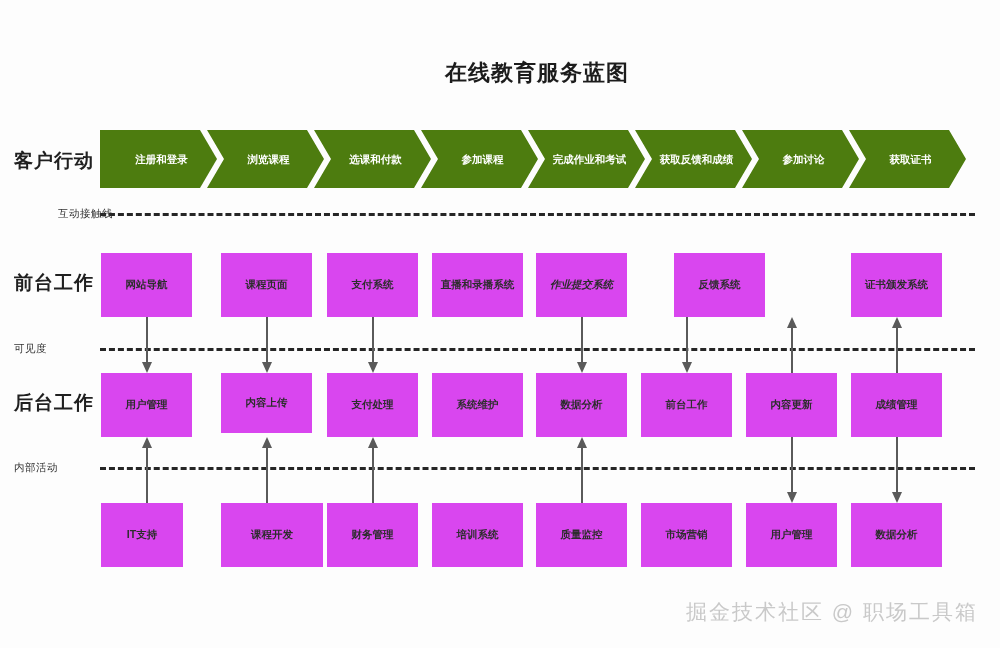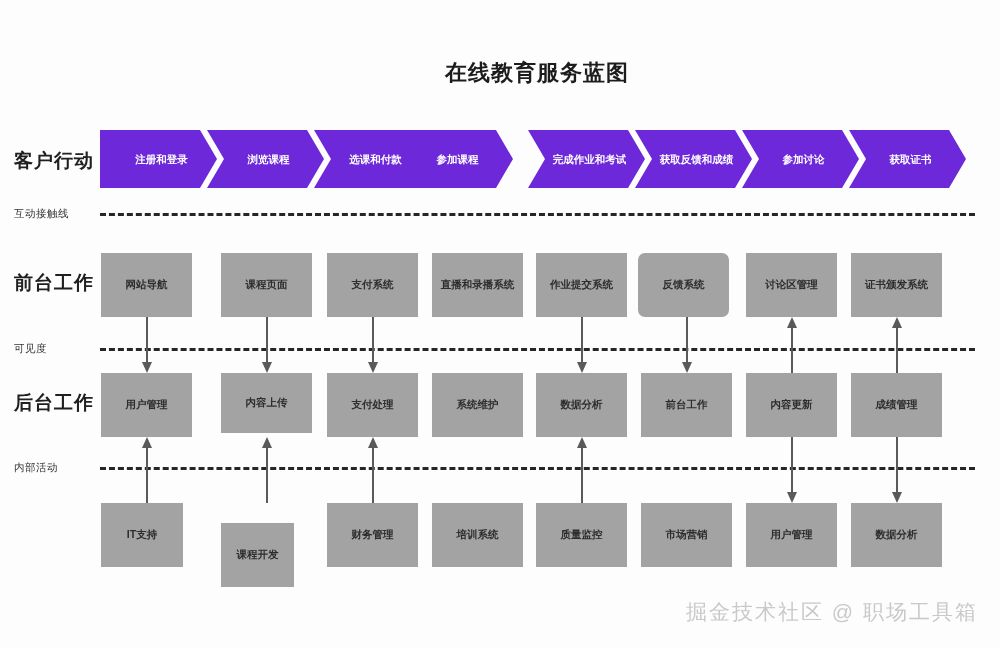--- a/index.html
+++ b/index.html
@@ -33,37 +33,37 @@
 
   
   .dash-line{
     position:absolute;left:100px;width:875px;height:0;
     border-top:3px dashed #262626;
   }
 
   
   .chev{
     position:absolute;top:130px;height:58px;
-    background:#6d28d9;
+    background:#4d7c0f;
     color:#ffffff;
     display:flex;align-items:center;justify-content:center;
     font-size:10.5px;font-weight:bold;line-height:1.35;
     text-align:center;
     padding:0 14px 0 20px;
     box-sizing:border-box;
     clip-path:polygon(0 0, calc(100% - 17px) 0, 100% 50%, calc(100% - 17px) 100%, 0 100%, 17px 50%);
   }
   .chev.first{
     clip-path:polygon(0 0, calc(100% - 17px) 0, 100% 50%, calc(100% - 17px) 100%, 0 100%);
   }
 
   
   .ybox{
     position:absolute;
-    background:#a3a3a3;
+    background:#d946ef;
     display:flex;align-items:center;justify-content:center;
     font-size:10.5px;color:#2d2d2d;font-weight:bold;
     text-align:center;line-height:1.3;
     box-sizing:border-box;padding:0 4px;
   }
 
   
   .conn{position:absolute;width:14px;}
   .conn svg{display:block;overflow:visible;}
 
@@ -79,44 +79,43 @@
 
 <div id="canvas">
 
   <div class="title">在线教育服务蓝图</div>
 
   <div class="row-label" style="top:148px;">客户行动</div>
   <div class="row-label" style="top:270px;">前台工作</div>
   <div class="row-label" style="top:390px;">后台工作</div>
 
   <div class="dash-line" style="top:213px;"></div>
-  <div class="line-label" style="top:207px;">互动接触线</div>
+  <div class="line-label" style="top:207px;margin-left:44px;">互动接触线</div>
 
   <div class="dash-line" style="top:348px;"></div>
   <div class="line-label" style="top:342px;">可见度</div>
 
   <div class="dash-line" style="top:467px;"></div>
   <div class="line-label" style="top:461px;">内部活动</div>
 
   <div class="chev first" style="left:100px;width:117px;">注册和登录</div>
   <div class="chev" style="left:207px;width:117px;">浏览课程</div>
   <div class="chev" style="left:314px;width:117px;">选课和付款</div>
-  <div class="chev" style="left:396px;width:117px;text-align:center;">参加课程</div>
+  <div class="chev" style="left:421px;width:117px;text-align:center;">参加课程</div>
   <div class="chev" style="left:528px;width:117px;">完成作业和考试</div>
   <div class="chev" style="left:635px;width:117px;">获取反馈和成绩</div>
   <div class="chev" style="left:742px;width:117px;">参加讨论</div>
   <div class="chev" style="left:849px;width:117px;">获取证书</div>
 
   <div class="ybox" style="left:101px;top:253px;width:91px;height:64px;">网站导航</div>
   <div class="ybox" style="left:221px;top:253px;width:91px;height:64px;">课程页面</div>
   <div class="ybox" style="left:327px;top:253px;width:91px;height:64px;">支付系统</div>
   <div class="ybox" style="left:432px;top:253px;width:91px;height:64px;">直播和录播系统</div>
-  <div class="ybox" style="left:536px;top:253px;width:91px;height:64px;">作业提交系统</div>
-  <div class="ybox" style="left:638px;top:253px;width:91px;height:64px;border-radius:7px;">反馈系统</div>
-  <div class="ybox" style="left:746px;top:253px;width:91px;height:64px;">讨论区管理</div>
+  <div class="ybox" style="left:536px;top:253px;width:91px;height:64px;font-style:italic;">作业提交系统</div>
+  <div class="ybox" style="left:674px;top:253px;width:91px;height:64px;">反馈系统</div>
   <div class="ybox" style="left:851px;top:253px;width:91px;height:64px;">证书颁发系统</div>
 
   <div class="conn" style="left:140px;top:317px;">
     <svg width="14" height="56" viewBox="0 0 14 56">
         <line x1="7" y1="0" x2="7" y2="48" stroke="#5a5a5a" stroke-width="2"></line>
         <polygon points="7,56 2,45 12,45" fill="#5a5a5a"></polygon>
       </svg>
   </div>
   <div class="conn" style="left:260px;top:317px;">
     <svg width="14" height="56" viewBox="0 0 14 56">
@@ -195,21 +194,21 @@
       </svg>
   </div>
   <div class="conn" style="left:890px;top:437px;">
     <svg width="14" height="66" viewBox="0 0 14 66">
         <line x1="7" y1="0" x2="7" y2="58" stroke="#5a5a5a" stroke-width="2"></line>
         <polygon points="7,66 2,55 12,55" fill="#5a5a5a"></polygon>
       </svg>
   </div>
 
   <div class="ybox" style="left:101px;top:503px;width:82px;height:64px;">IT支持</div>
-  <div class="ybox" style="left:221px;top:503px;width:73px;height:64px;margin-top:20px;">课程开发</div>
+  <div class="ybox" style="left:221px;top:503px;width:102px;height:64px;">课程开发</div>
   <div class="ybox" style="left:327px;top:503px;width:91px;height:64px;">财务管理</div>
   <div class="ybox" style="left:432px;top:503px;width:91px;height:64px;">培训系统</div>
   <div class="ybox" style="left:536px;top:503px;width:91px;height:64px;">质量监控</div>
   <div class="ybox" style="left:641px;top:503px;width:91px;height:64px;">市场营销</div>
   <div class="ybox" style="left:746px;top:503px;width:91px;height:64px;">用户管理</div>
   <div class="ybox" style="left:851px;top:503px;width:91px;height:64px;">数据分析</div>
 
   <div class="watermark">掘金技术社区 @ 职场工具箱</div>
 
 </div>

